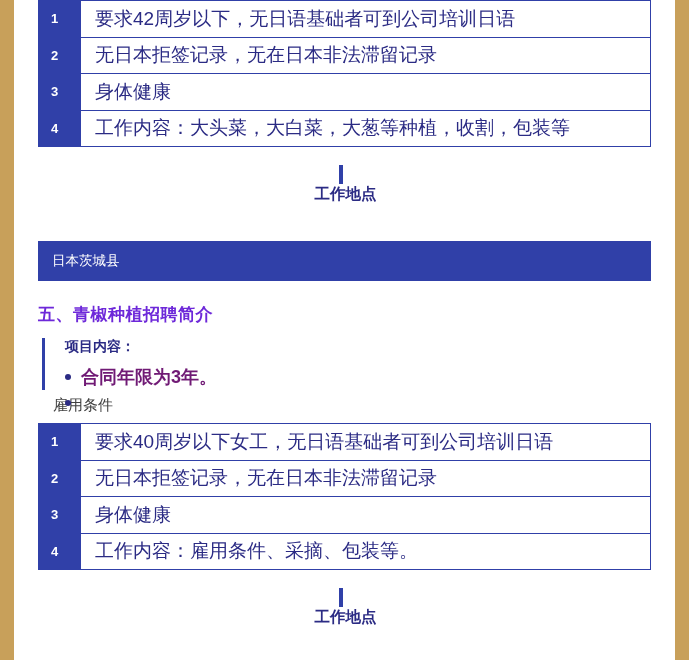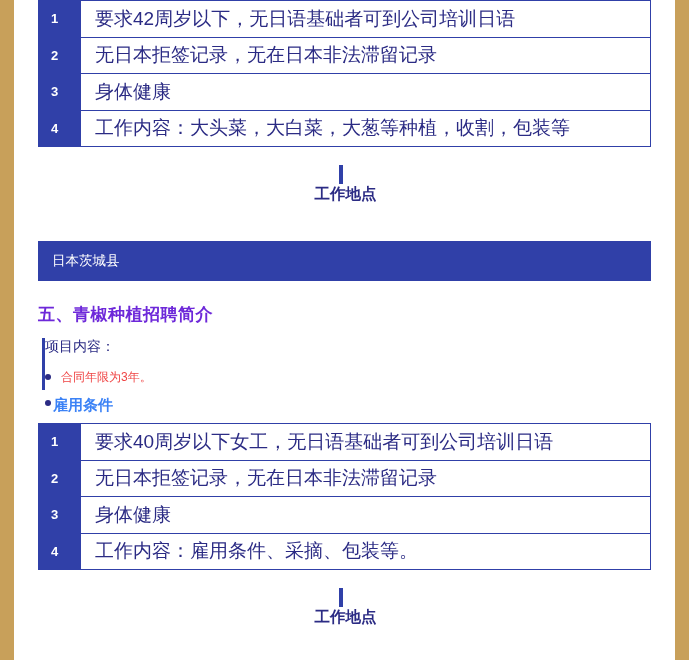--- a/index.html
+++ b/index.html
@@ -106,53 +106,54 @@
     font-size: 17px;
     font-weight: bold;
     color: #6d28d9;
     margin: 22px 0 12px 0;
     letter-spacing: 0.5px;
   }
 
   
   .intro {
     border-left: 3px solid #3040a8;
-    padding-left: 0;
+    padding-left: 20px;
     margin: 0 0 6px 4px;
+    font-weight: bold;
   }
   .intro-title {
     font-size: 14px;
     color: #2b2b84;
     margin-bottom: 8px;
   }
   .intro ul {
     list-style: none;
     margin: 0;
     padding: 0;
   }
   .intro li {
-    font-size: 12px;
-    color: #ef4444;
+    font-size: 18px;
+    color: #701a75;
     line-height: 26px;
     padding-left: 16px;
     position: relative;
   }
   .intro li .dot {
     position: absolute;
     left: 0;
     top: 10px;
     width: 6px;
     height: 6px;
     border-radius: 50%;
     background: #2b2b84;
   }
   .sub-heading {
     font-size: 15px;
-    font-weight: bold;
-    color: #3b82f6;
+    font-weight: normal;
+    color: #404040;
     margin: 6px 0 8px 15px;
   }
 </style>
 </head>
 <body>
 
 <div class="page">
 
   <div class="edge left"></div>
   <div class="edge right"></div>

